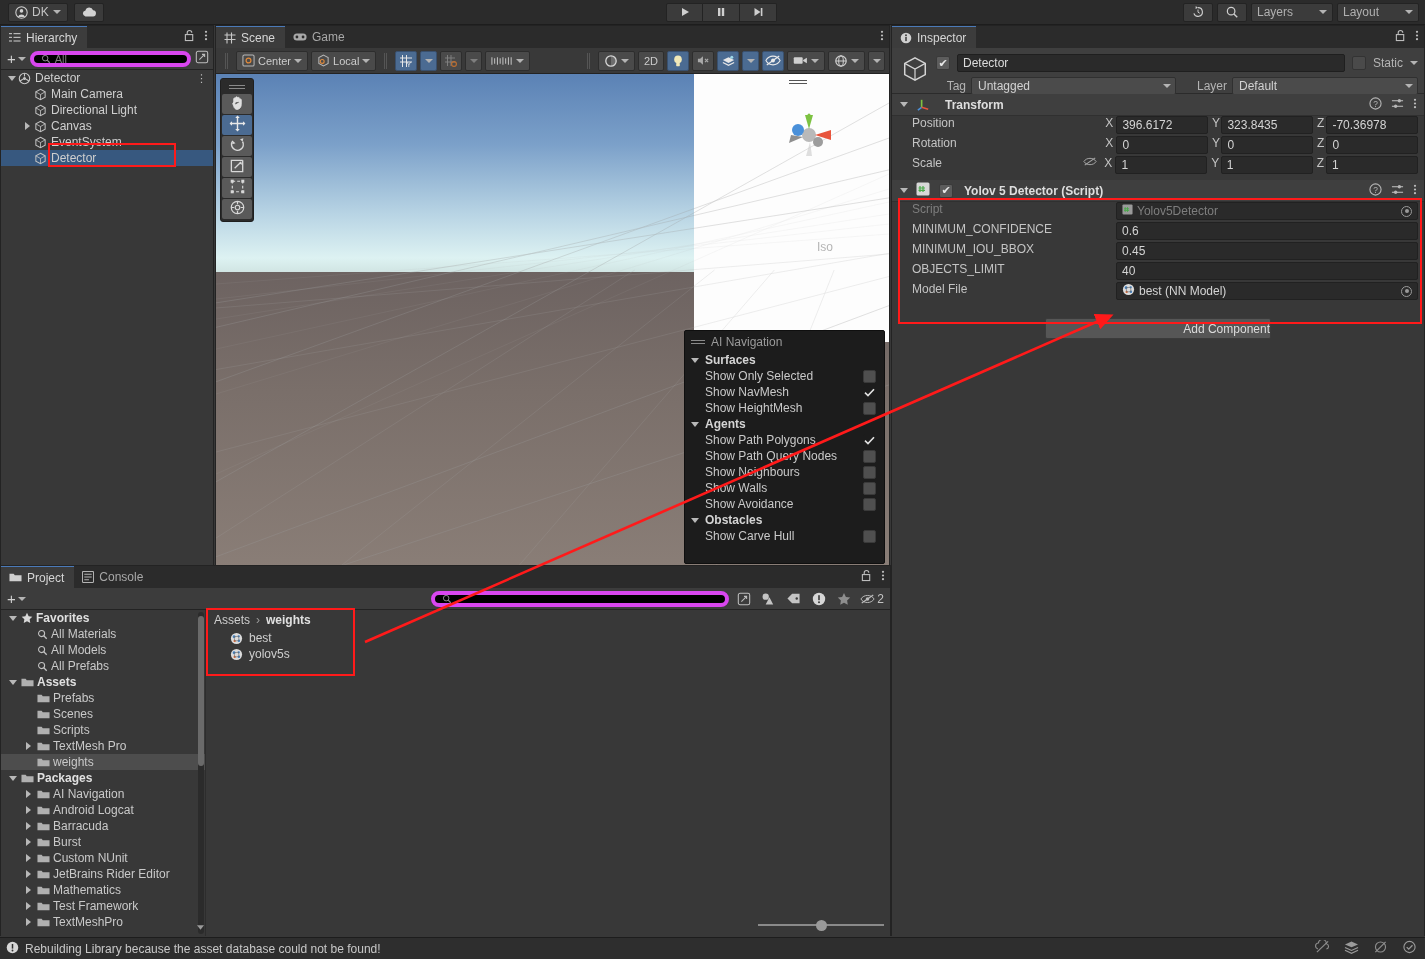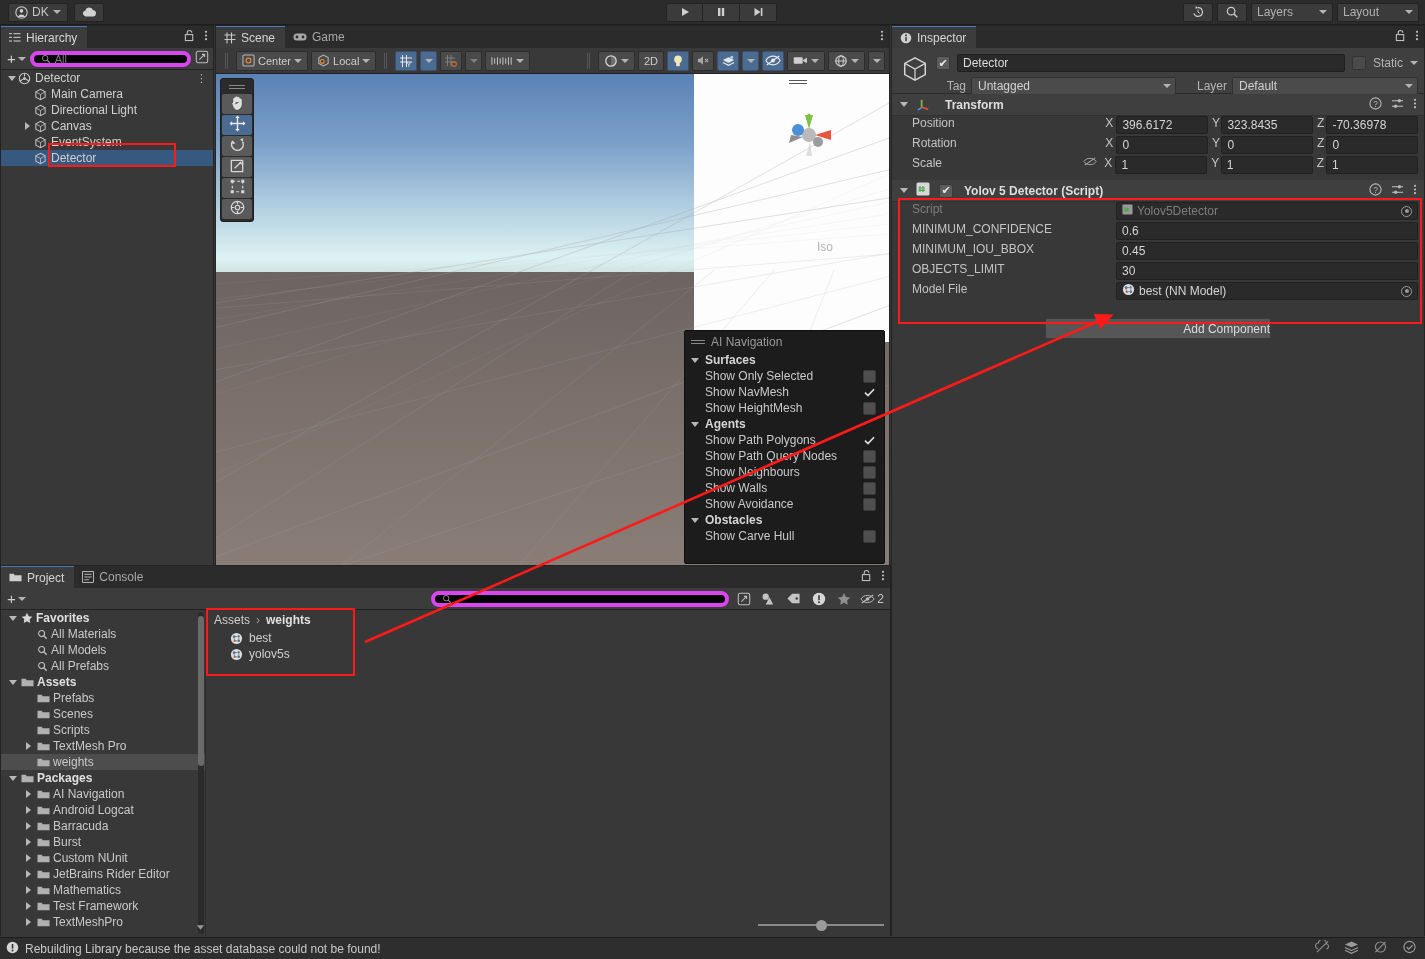--- a/index.html
+++ b/index.html
@@ -907,21 +907,21 @@
         </div>
         <div class="prop-row">
           <span class="prop-lbl">MINIMUM_IOU_BBOX</span>
           <span class="vfield" style="flex:1">
             <span>0.45</span>
           </span>
         </div>
         <div class="prop-row">
           <span class="prop-lbl">OBJECTS_LIMIT</span>
           <span class="vfield" style="flex:1">
-            <span>30</span>
+            <span>40</span>
           </span>
         </div>
         <div class="prop-row">
           <span class="prop-lbl">Model File</span>
           <span class="objfield" style="flex:1">
             <span style="display:flex;align-items:center;gap:4px;">
               <span><svg width="13" height="13" viewBox="0 0 14 14">
                   <circle cx="7" cy="7" r="6" fill="#dcdcdc"></circle>
                   <circle cx="4.4" cy="5" r="1.5" fill="#3b7fc4"></circle>
                   <circle cx="9.4" cy="4.6" r="1.2" fill="#3b7fc4"></circle>

